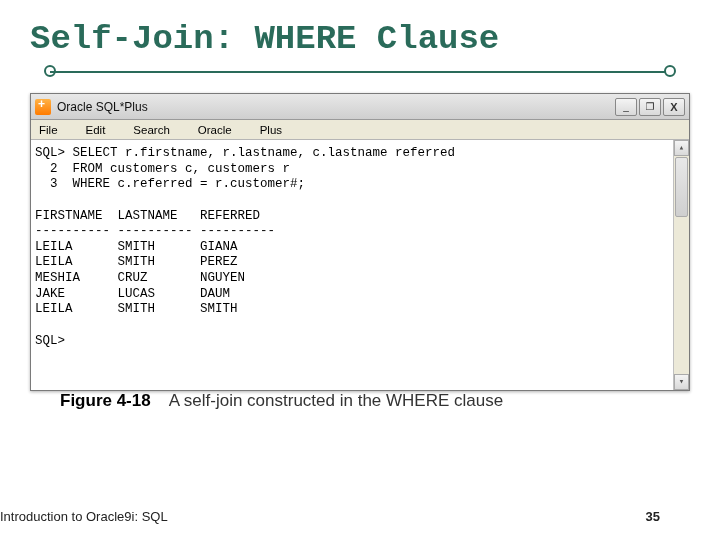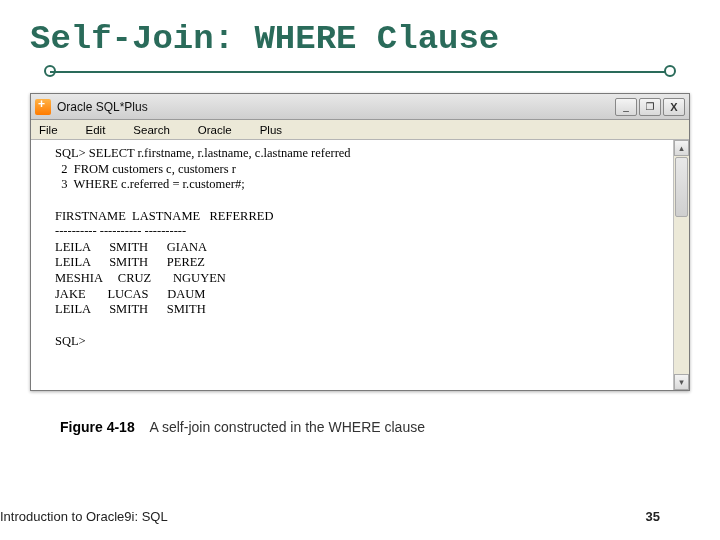--- a/index.html
+++ b/index.html
@@ -94,22 +94,22 @@
     border-bottom: 1px solid #b5b5b5;
     display: flex;
     align-items: center;
     gap: 28px;
     padding: 0 8px;
     font-size: 11.5px;
     color: #000;
   }
   .console {
     background: #fff;
-    padding: 6px 8px 10px 24px;
-    font-family: Liberation Serif, serif;
+    padding: 6px 8px 10px 4px;
+    font-family: Liberation Mono, monospace;
     font-size: 12.5px;
     line-height: 1.25;
     white-space: pre;
     color: #000;
     position: relative;
   }
   .scrollbar {
     position: absolute;
     right: 0; top: 0; bottom: 0;
     width: 16px;
@@ -130,22 +130,22 @@
   .scroll-thumb {
     position: absolute;
     top: 17px; left: 1px; right: 1px;
     height: 60px;
     background: linear-gradient(#e8e8e8,#cfcfcf);
     border: 1px solid #aaa;
     border-radius: 2px;
   }
 
   .caption {
-    margin: 28px 0 0 30px;
-    font-size: 14px;
+    margin: 0 0 0 30px;
+    font-size: 17px;
     color: #333;
   }
   .caption .figref { font-weight: bold; color: #000; }
   .footer {
     position: absolute;
     bottom: 16px;
     left: 0; right: 0;
     display: flex;
     font-family: Arial, sans-serif;
     font-size: 13px;

